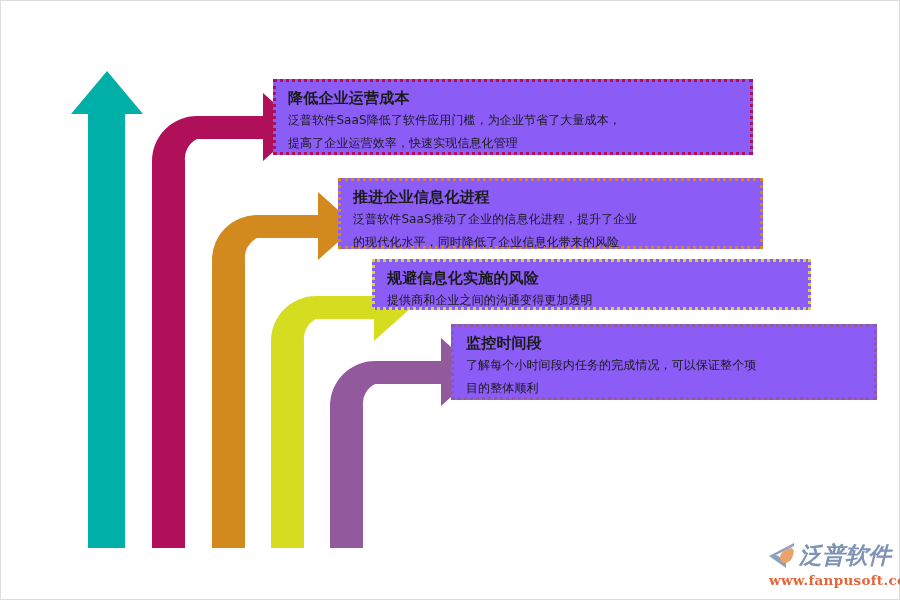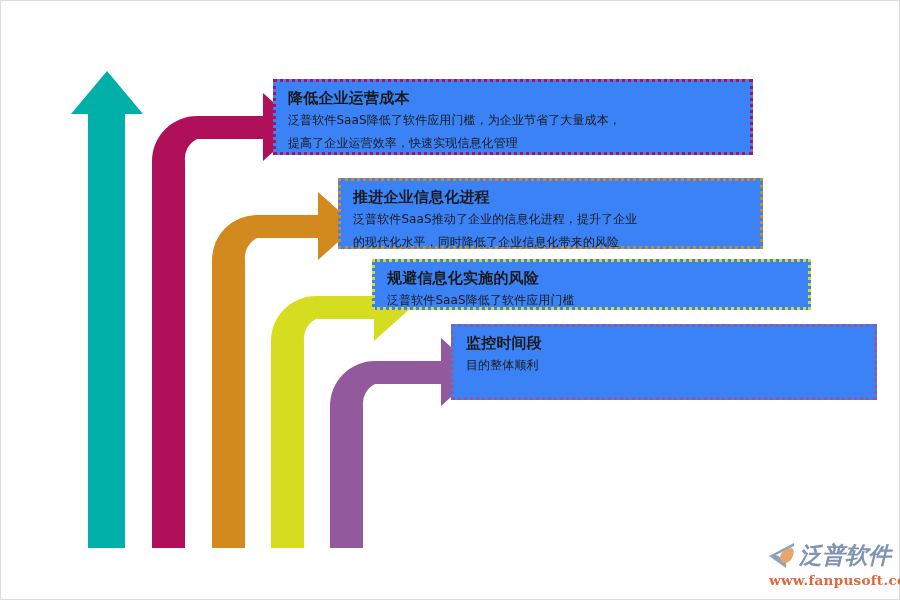--- a/index.html
+++ b/index.html
@@ -16,21 +16,21 @@
     border:1px solid #dcdcdc;
     background:#ffffff;
   }
   .arrows-layer{
     position:absolute;left:0;top:0;width:900px;height:600px;
     pointer-events:none;
   }
   .infobox{
     position:absolute;
     box-sizing:border-box;
-    background:#3b82f6;
+    background:#8b5cf6;
     padding:6px 10px 7px 12px;
   }
   .infobox .title{
     font-weight:bold;
     font-size:15px;
     line-height:21px;
     color:#1a1a1a;
     letter-spacing:.2px;
     white-space:nowrap;
   }
@@ -141,27 +141,28 @@
     <div class="title">推进企业信息化进程</div>
     <div class="body">
       <div>泛普软件SaaS推动了企业的信息化进程，提升了企业</div>
       <div>的现代化水平，同时降低了企业信息化带来的风险</div>
     </div>
   </div>
 
   <div class="infobox" id="box-2">
     <div class="title">规避信息化实施的风险</div>
     <div class="body">
-      <div>泛普软件SaaS降低了软件应用门槛</div>
+      <div>提供商和企业之间的沟通变得更加透明</div>
     </div>
   </div>
 
   <div class="infobox" id="box-3">
     <div class="title">监控时间段</div>
     <div class="body">
+      <div>了解每个小时间段内任务的完成情况，可以保证整个项</div>
       <div>目的整体顺利</div>
     </div>
   </div>
 
   <div id="logo">
     <div class="logo-row">
       <span class="mark">
         <svg viewBox="0 0 30 29" width="30" height="29" xmlns="http://www.w3.org/2000/svg">
           <path d="M27,2 L2,15 L19,27 L19,19 L9,14 L27,5 Z" fill="#8da2c0"></path>
           <path d="M25,7 C17,8 13,12 13,17 C13,20 15,22 18,22 C23,22 26,17 27,10 Z" fill="#e8a46a"></path>

